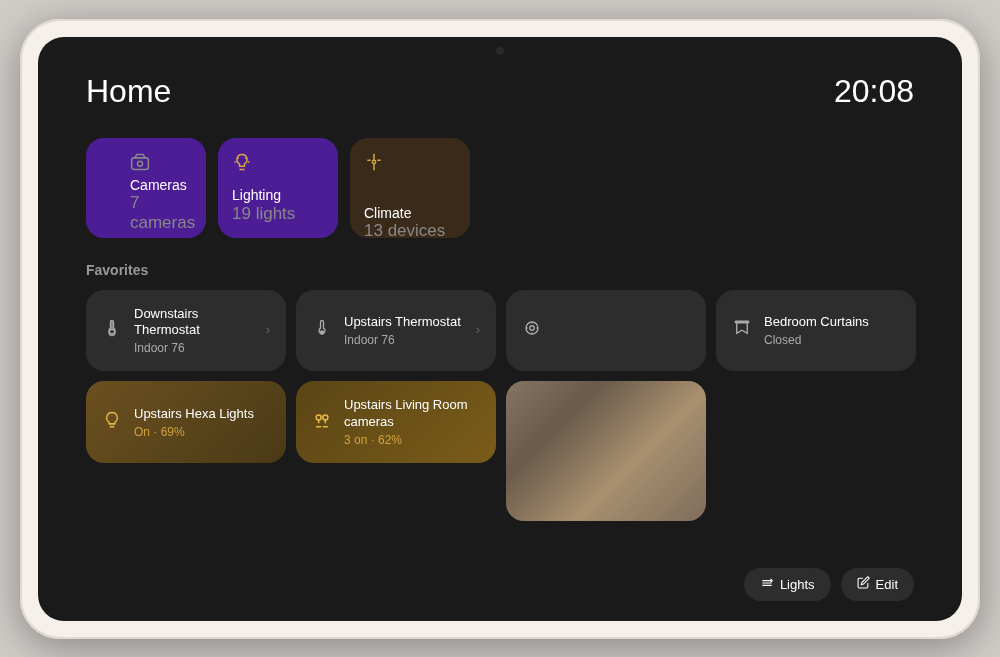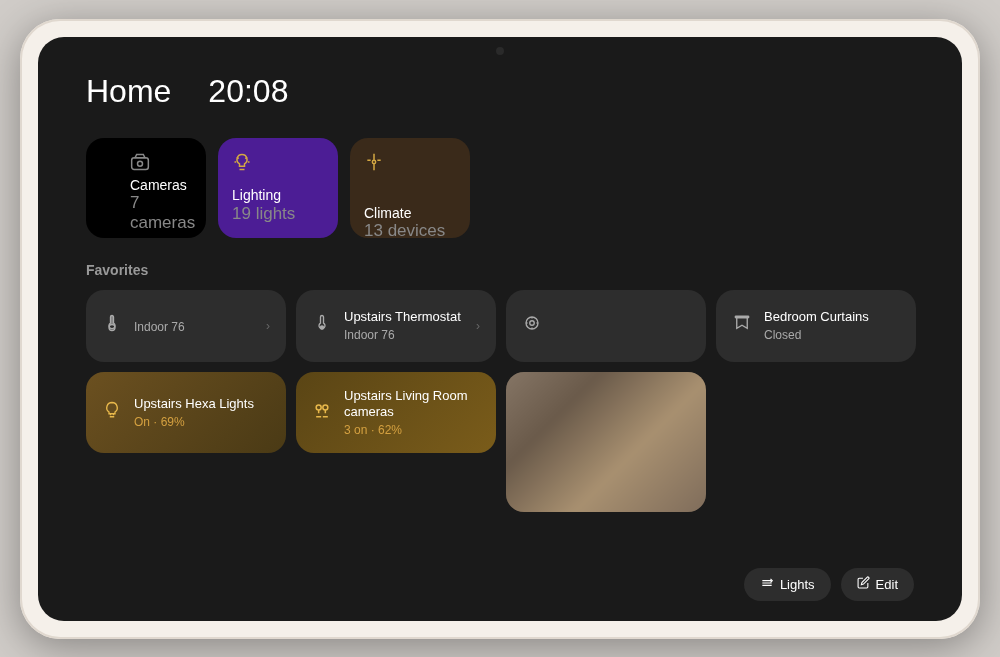--- a/index.html
+++ b/index.html
@@ -35,20 +35,21 @@
       top: 10px;
       left: 50%;
       transform: translateX(-50%);
       width: 8px;
       height: 8px;
       background: #2a2a2a;
       border-radius: 50%;
     }
     .header {
       display: flex;
+      justify-content: space-between;
       align-items: flex-start;
       margin-bottom: 28px;
       gap: 37px;
     }
     .home-title {
       font-size: 32px;
       font-weight: 500;
       color: #ffffff;
     }
     .time-display {
@@ -65,21 +66,21 @@
     .category-tile {
       width: 120px;
       height: 100px;
       border-radius: 18px;
       padding: 14px;
       display: flex;
       flex-direction: column;
       justify-content: space-between;
       cursor: pointer;
     }
-    .category-tile.cameras { background: #000000; padding-left: 44px; }
+    .category-tile.cameras { background: #4c1d95; padding-left: 44px; }
     .category-tile.lighting { background: #4c1d95; }
     .category-tile.climate { background: #3a2a1a; gap: 28px; }
     .category-tile-icon {
       font-size: 20px;
       color: #d4a843;
     }
     .category-tile.cameras .category-tile-icon { color: #888; }
     .category-tile-name {
       font-size: 14px;
       font-weight: 500;
@@ -265,20 +266,21 @@
     <div class="devices-grid">
 
       <div class="device-card">
         <div class="device-card-icon">
           <svg width="18" height="18" viewBox="0 0 24 24" fill="none" stroke="#aaa" stroke-width="1.8">
             <path d="M12 2v12.5M12 22a4 4 0 100-8 4 4 0 000 8z"></path>
             <path d="M12 2a2 2 0 00-2 2v8.17a4 4 0 104 0V4a2 2 0 00-2-2z"></path>
           </svg>
         </div>
         <div class="device-card-info">
+          <div class="device-card-name">Downstairs Thermostat</div>
           <div class="device-card-status">Indoor 76</div>
         </div>
         <div class="device-card-chevron">›</div>
       </div>
 
       <div class="device-card">
         <div class="device-card-icon">
           <svg width="18" height="18" viewBox="0 0 24 24" fill="none" stroke="#aaa" stroke-width="1.8">
             <path d="M12 2a2 2 0 00-2 2v8.17a4 4 0 104 0V4a2 2 0 00-2-2z"></path>
             <circle cx="12" cy="18" r="3" fill="#aaa" stroke="none"></circle>

